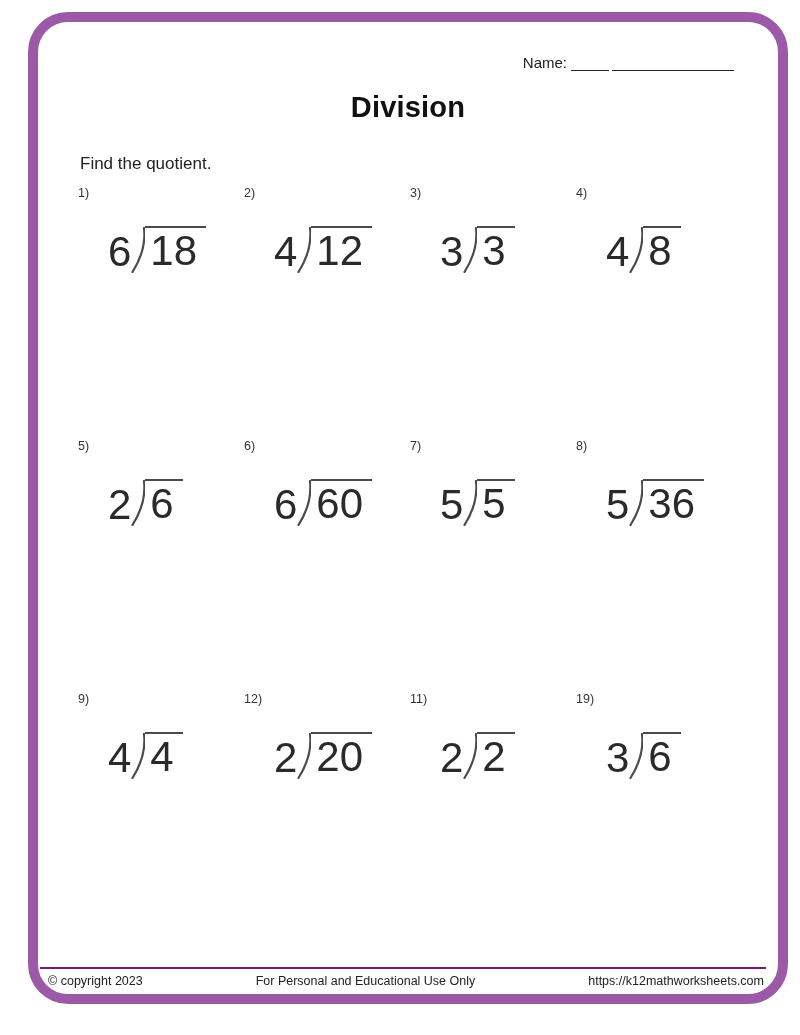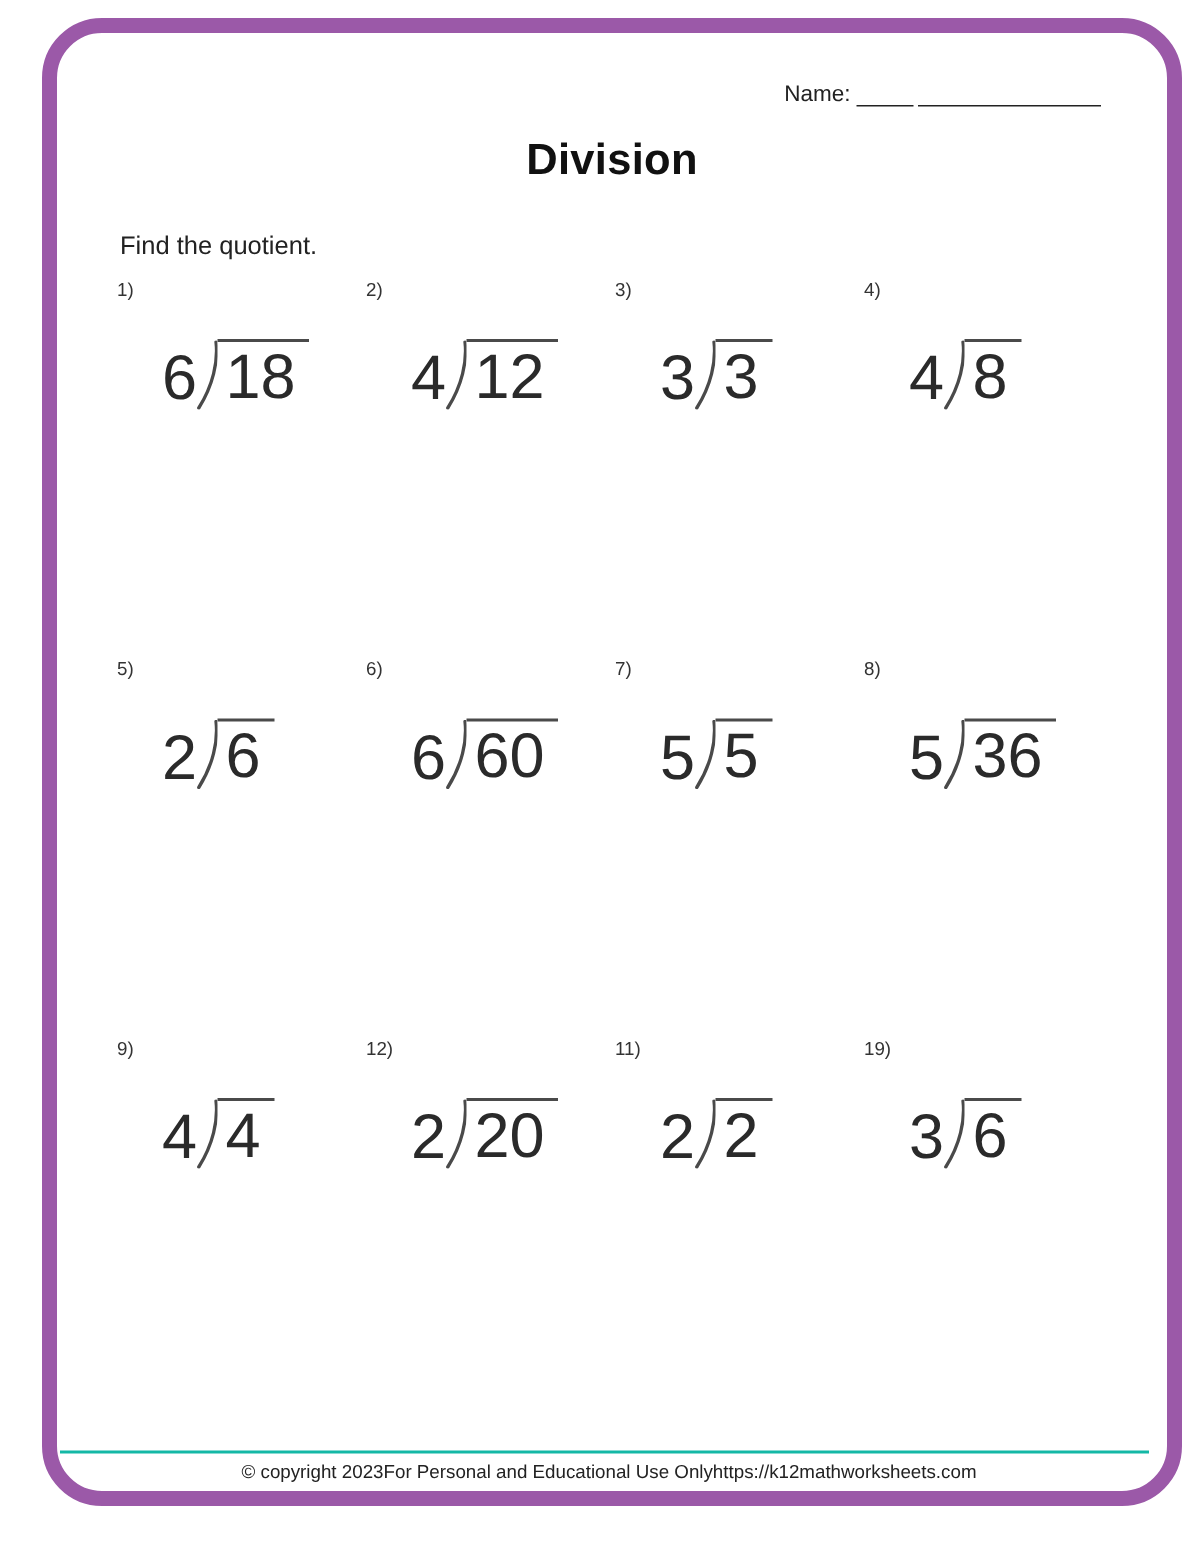--- a/index.html
+++ b/index.html
@@ -74,24 +74,24 @@
     margin-top: 0.5px;
   }
   .dividend {
     border-top: 2.5px solid #4a4a4a;
     padding: 2px 9px 0 5px;
     text-align: right;
   }
   .footer {
     position: absolute;
     left: 2px; right: 12px; bottom: 6px;
-    border-top: 2px solid #14b8a6;
+    border-top: 2px solid #701a75;
     padding-top: 5px;
     display: flex;
-    justify-content: center;
+    justify-content: space-between;
     align-items: baseline;
     font-size: 12.5px;
     color: #222;
   }
   .footer .f-left  { padding-left: 8px; }
   .footer .f-right { padding-right: 2px; }
 </style>
 </head>
 <body>
 

